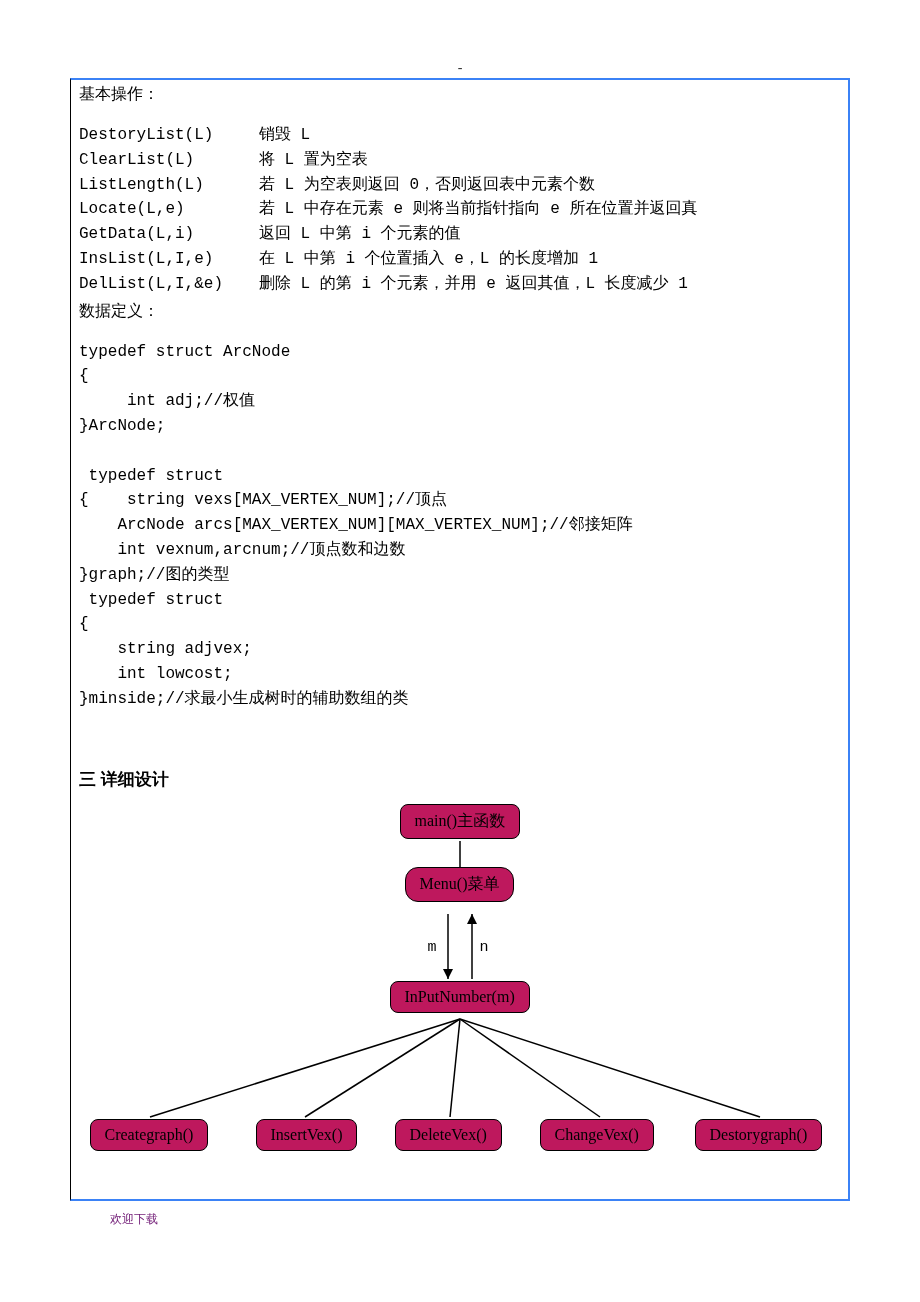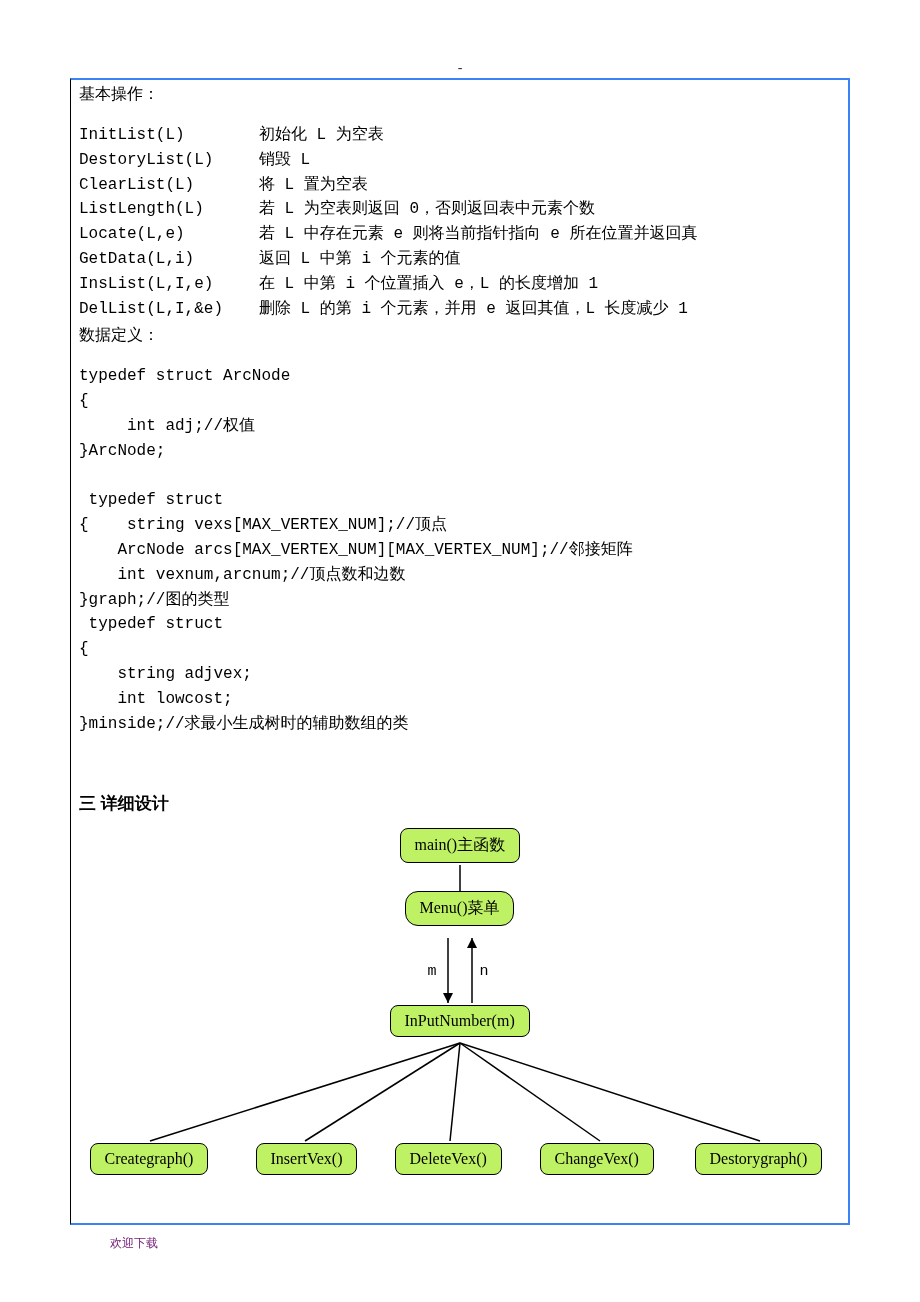--- a/index.html
+++ b/index.html
@@ -66,21 +66,21 @@
   .diagram-wrap {
     position: relative;
     width: 760px;
     height: 380px;
     margin: 0 auto;
   }
   .node {
     position: absolute;
     border: 1.5px solid #000;
     border-radius: 8px;
-    background: #bef264;
+    background: #be185d;
     font-family: "Times New Roman", "SimSun", serif;
     font-size: 16px;
     display: flex;
     align-items: center;
     justify-content: center;
     padding: 6px 14px;
     white-space: nowrap;
   }
   .footer {
     font-size: 12px;
@@ -105,24 +105,20 @@
 <body>
 
 <div class="page">
   <div class="top-dash">-</div>
 
   <div class="content-box">
 
     <div class="heading">基本操作：</div>
 
     <div class="op-table">
-      <div class="op-row">
-        <div class="op-left">InitList(L)</div>
-        <div class="op-right">初始化 L 为空表</div>
-      </div>
       <div class="op-row">
         <div class="op-left">DestoryList(L)</div>
         <div class="op-right">销毁 L</div>
       </div>
       <div class="op-row">
         <div class="op-left">ClearList(L)</div>
         <div class="op-right">将 L 置为空表</div>
       </div>
       <div class="op-row">
         <div class="op-left">ListLength(L)</div>

